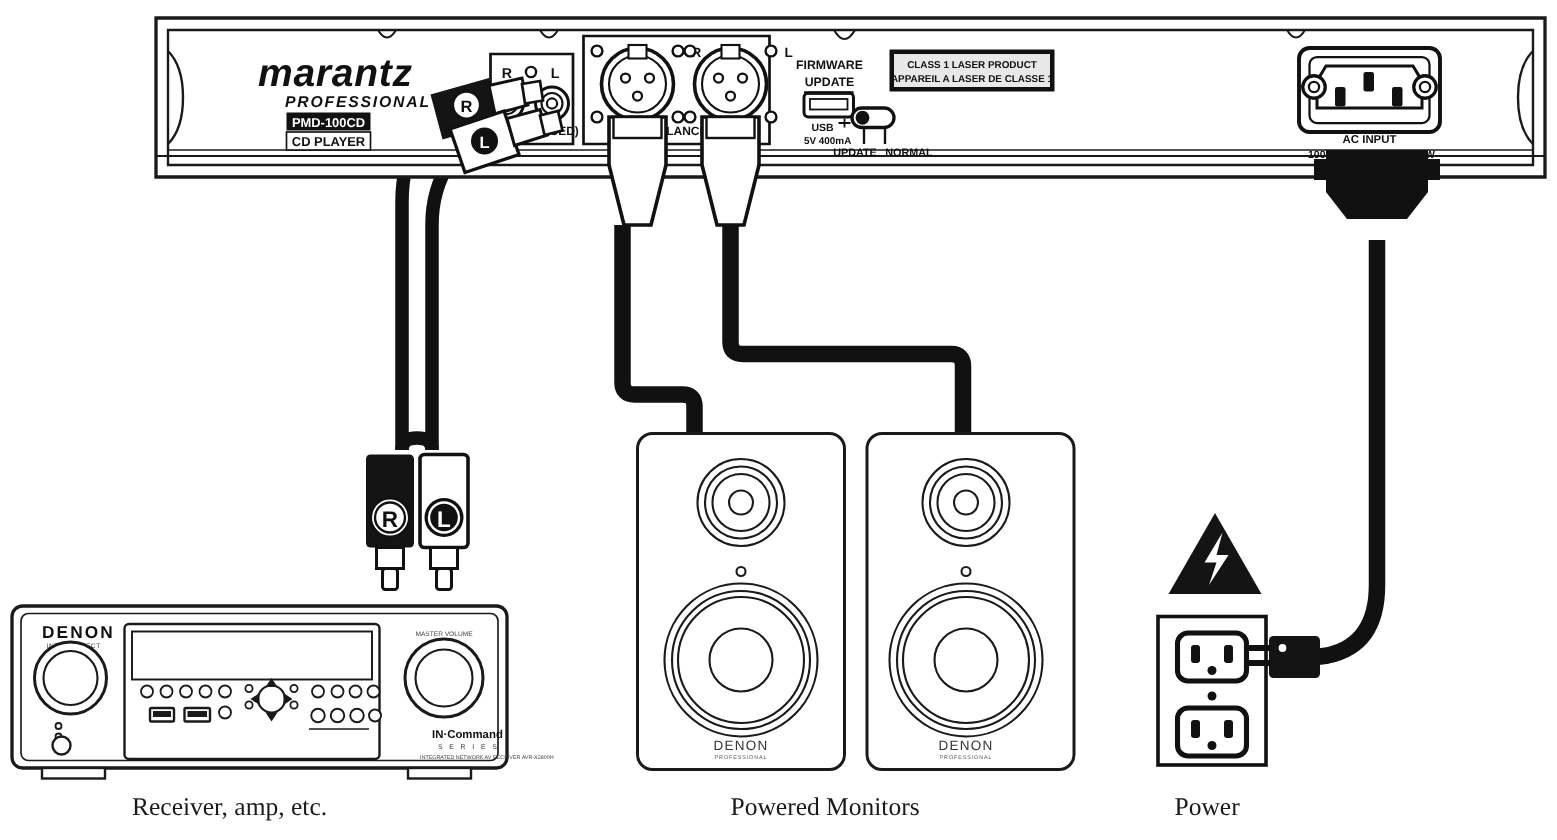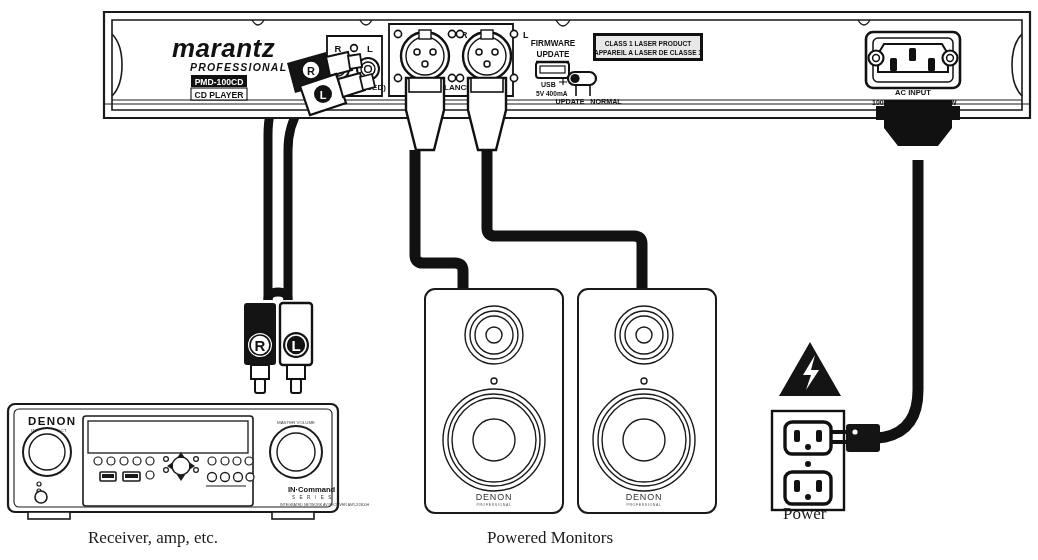--- a/index.html
+++ b/index.html
@@ -3,21 +3,21 @@
 <meta charset="utf-8">
 <style>
   html,body{margin:0;padding:0;background:#ffffff;}
   body{width:1038px;height:560px;position:relative;overflow:hidden;
        font-family:"Liberation Sans",sans-serif;color:#000;}
   .stage{position:absolute;left:0;top:0;width:1038px;height:560px;}
   svg{display:block;}
   .cap{position:absolute;font-size:17px;color:#1a1a1a;white-space:nowrap;font-family:Liberation Serif, serif;}
   #cap-receiver{left:88px;top:528px;}
   #cap-monitors{left:487px;top:528px;}
-  #cap-power{left:783px;top:504px;}
+  #cap-power{left:783px;top:528px;}
 </style>
 </head>
 <body>
 
 <div class="stage">
 
 <svg width="1038" height="560" viewBox="0 0 1038 560" xmlns="http://www.w3.org/2000/svg">
 
   <g>
     <path d="M415,150 L415,255 Q415,263 423,263 L455,263 Q463,263 463,271 L463,300" fill="none" stroke="#111111" stroke-width="11" stroke-linecap="butt"></path>

